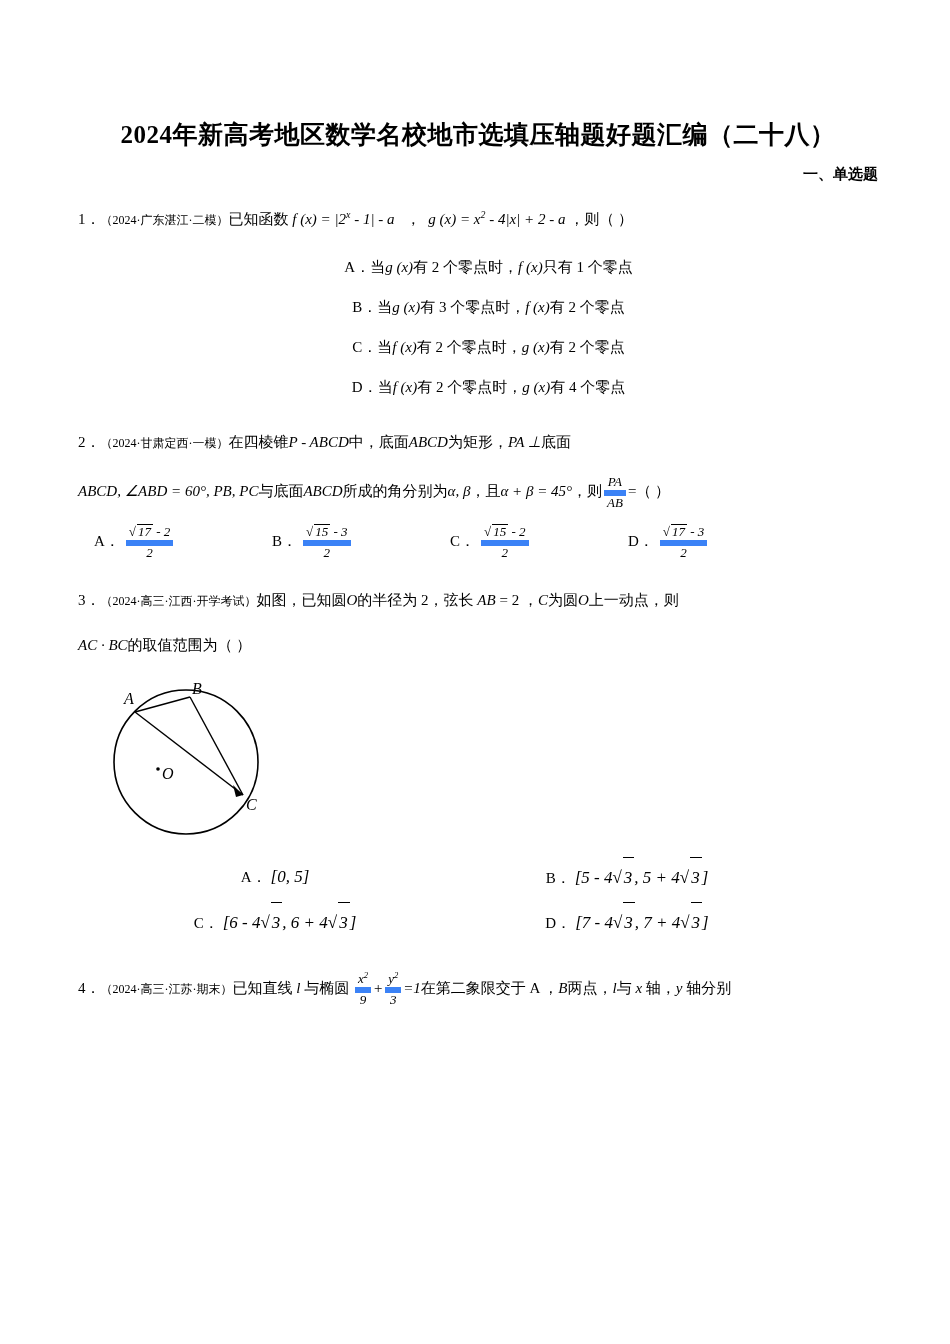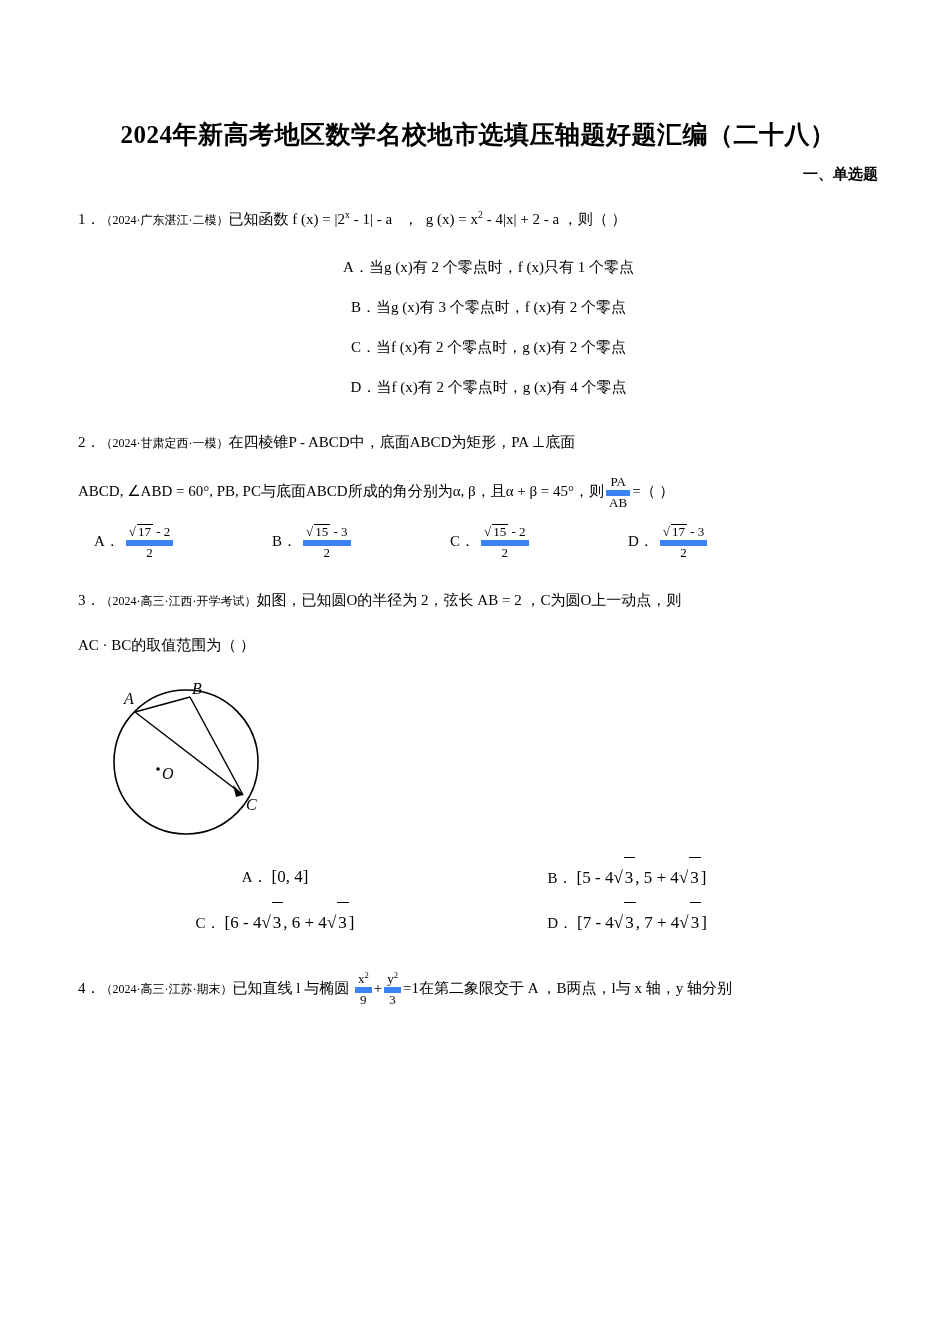--- a/index.html
+++ b/index.html
@@ -42,20 +42,21 @@
   }
   .q{
     margin:0 0 10px 0;
     font-size:15px;
     line-height:34px;
   }
   .qnum{ font-size:15px; }
   .src{ font-size:12px; }
   .math{
     font-family:"Liberation Serif", serif;
+    font-style:italic;
     font-size:15px;
   }
   .opt-row{
     display:flex;
     margin:0 0 4px 0;
     line-height:40px;
   }
   .opt{
     font-size:15px;
     line-height:40px;
@@ -168,21 +169,21 @@
         <text x="36" y="32" font-family="Liberation Serif, serif" font-style="italic" font-size="16">A</text>
         <text x="104" y="22" font-family="Liberation Serif, serif" font-style="italic" font-size="16">B</text>
         <text x="158" y="138" font-family="Liberation Serif, serif" font-style="italic" font-size="16">C</text>
         <text x="74" y="107" font-family="Liberation Serif, serif" font-style="italic" font-size="16">O</text>
       </svg>
     </div>
 
     <div class="indent">
       <div class="opt-row opt-2">
         <div class="opt">
-          <span class="opt-label">A．</span><span class="math bracket">[0, 4]</span>
+          <span class="opt-label">A．</span><span class="math bracket">[0, 5]</span>
         </div>
         <div class="opt">
           <span class="opt-label">B．</span><span class="math bracket"><span>[5 - 4</span><span class="radic">√</span><span class="sqrt">3</span><span>, 5 + 4</span><span class="radic">√</span><span class="sqrt">3</span><span>]</span></span>
         </div>
       </div>
       <div class="opt-row opt-2">
         <div class="opt">
           <span class="opt-label">C．</span><span class="math bracket"><span>[6 - 4</span><span class="radic">√</span><span class="sqrt">3</span><span>, 6 + 4</span><span class="radic">√</span><span class="sqrt">3</span><span>]</span></span>
         </div>
         <div class="opt">

